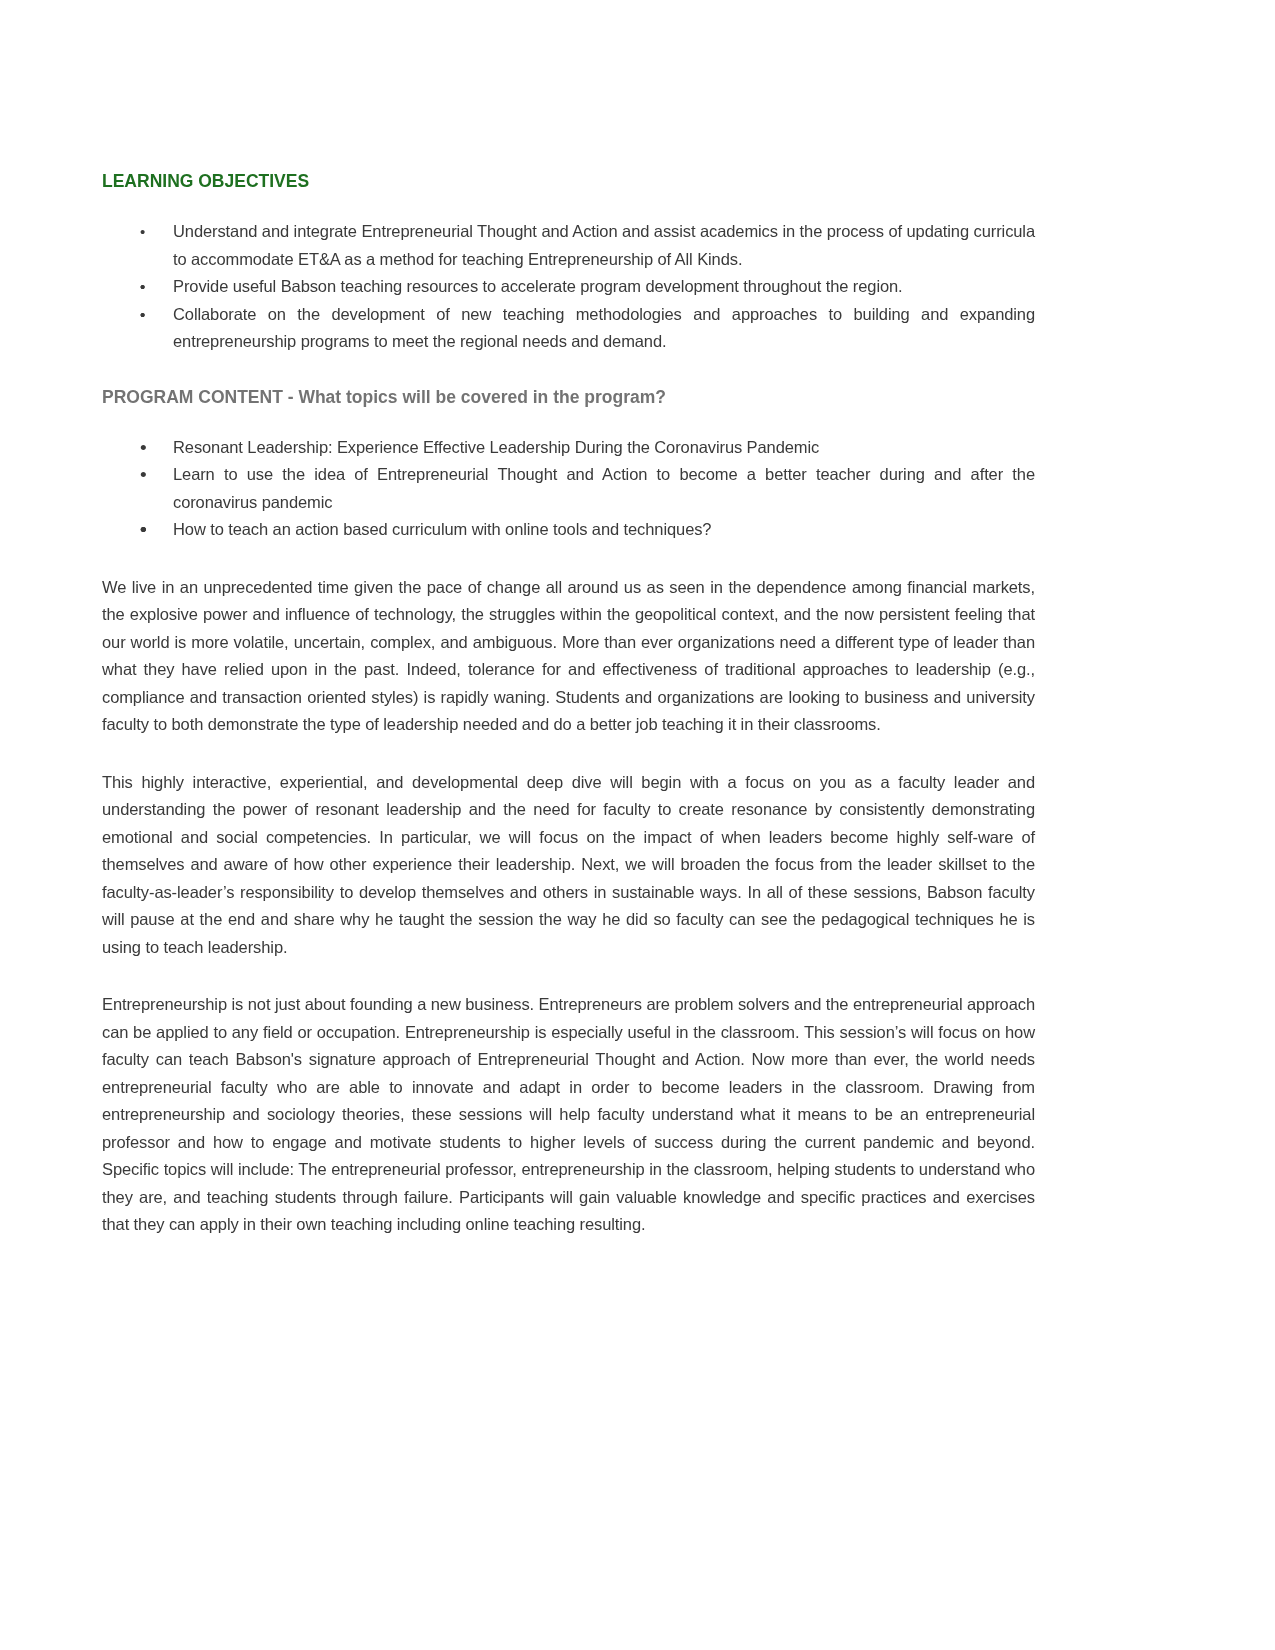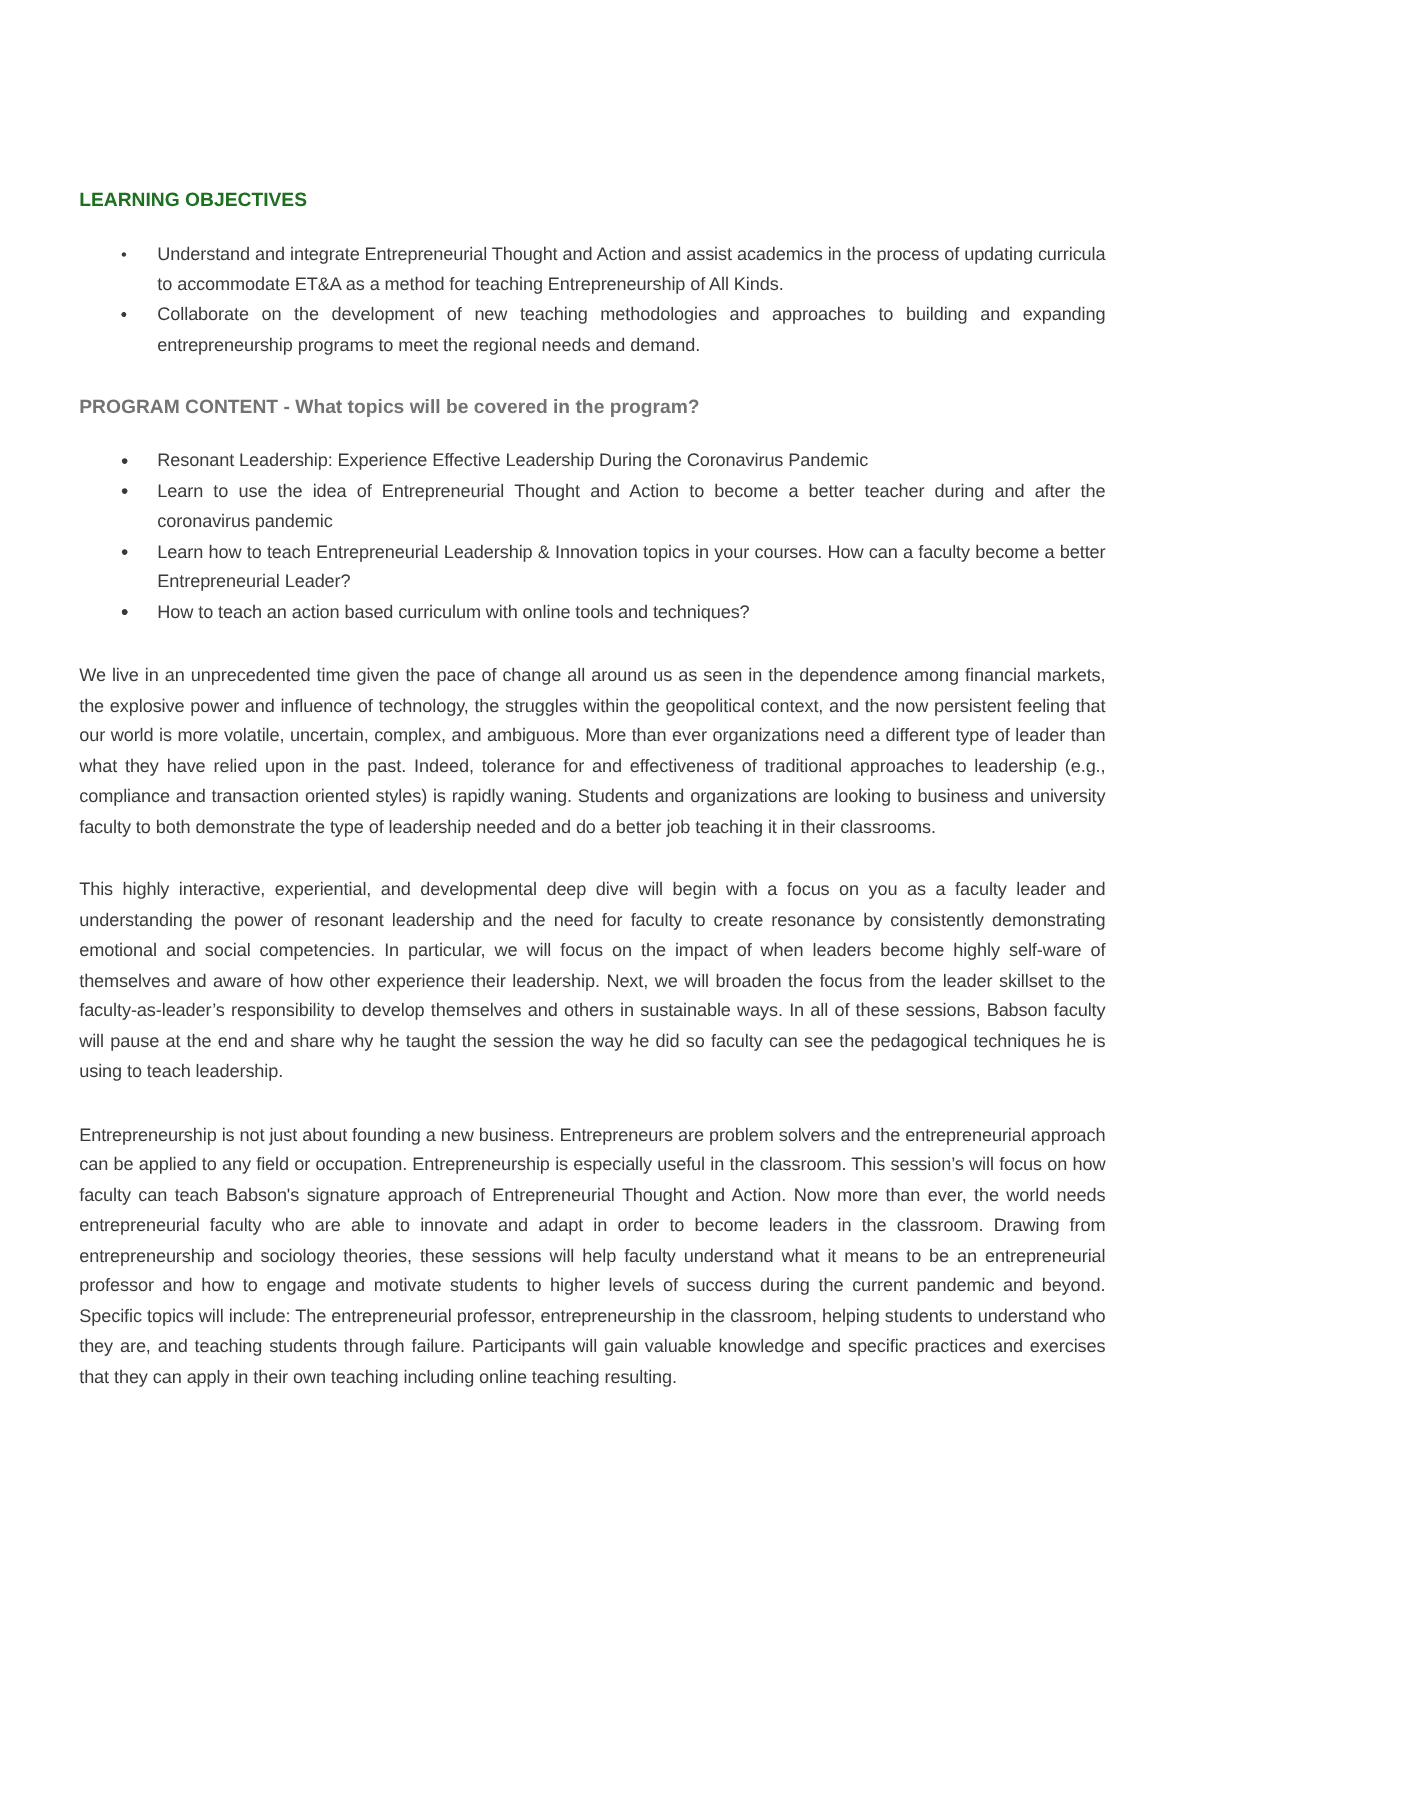--- a/index.html
+++ b/index.html
@@ -8,21 +8,21 @@
     background: #ffffff;
   }
   .page {
     position: relative;
     box-sizing: border-box;
     width: 1275px;
     height: 1650px;
     background: #ffffff;
     font-family: "Liberation Sans", sans-serif;
     color: #3a3a3a;
-    padding: 170px 200px 110px 72px;
+    padding: 170px 200px 110px 102px;
     overflow: hidden;
   }
   .doc {
     width: 933px;
     font-size: 16.5px;
     line-height: 27.5px;
     letter-spacing: -0.1px;
   }
   h1.sec-title {
     font-size: 17.5px;
@@ -72,20 +72,21 @@
     <ul class="blist dash">
       <li>
         <span class="bullet">•</span>
         <span>Understand and integrate Entrepreneurial Thought and Action and assist academics in the process of updating curricula to accommodate ET&amp;A as a method for teaching Entrepreneurship of All Kinds.</span>
       </li>
       <li>
         <span class="bullet">•</span>
       </li>
       <li>
         <span class="bullet">•</span>
+        <span>Provide useful Babson teaching resources to accelerate program development throughout the region.</span>
       </li>
       <li>
         <span class="bullet">•</span>
       </li>
       <li>
         <span class="bullet">•</span>
         <span>Collaborate on the development of new teaching methodologies and approaches to building and expanding entrepreneurship programs to meet the regional needs and demand.</span>
       </li>
     </ul>
 
@@ -95,21 +96,20 @@
       <li>
         <span class="bullet">•</span>
         <span>Resonant Leadership: Experience Effective Leadership During the Coronavirus Pandemic</span>
       </li>
       <li>
         <span class="bullet">•</span>
         <span>Learn to use the idea of Entrepreneurial Thought and Action to become a better teacher during and after the coronavirus pandemic</span>
       </li>
       <li>
         <span class="bullet">•</span>
-        <span>Learn how to teach Entrepreneurial Leadership &amp; Innovation topics in your courses. How can a faculty become a better Entrepreneurial Leader?</span>
       </li>
       <li>
         <span class="bullet">•</span>
       </li>
       <li>
         <span class="bullet">•</span>
         <span>How to teach an action based curriculum with online tools and techniques?</span>
       </li>
     </ul>
 

